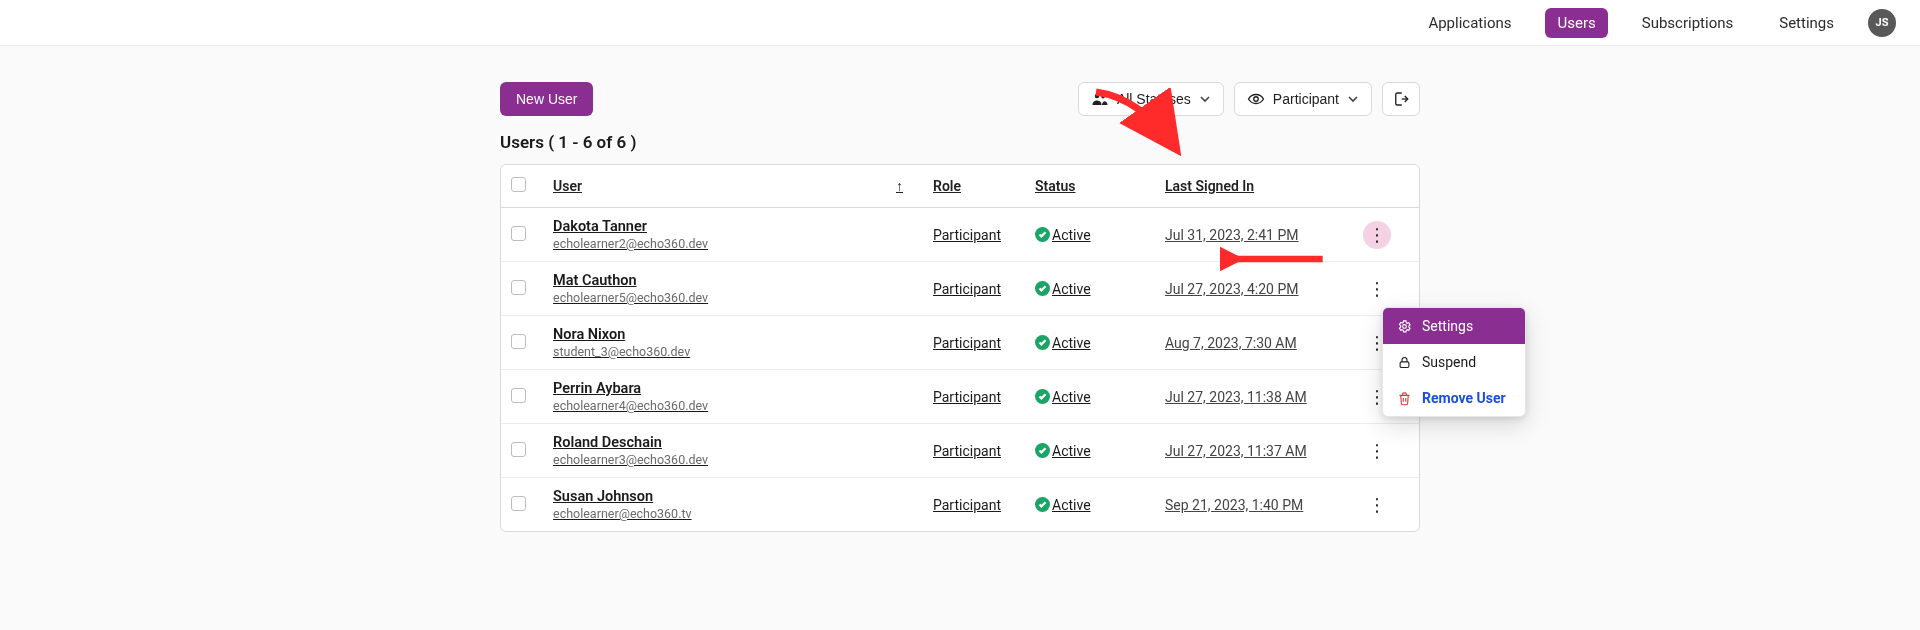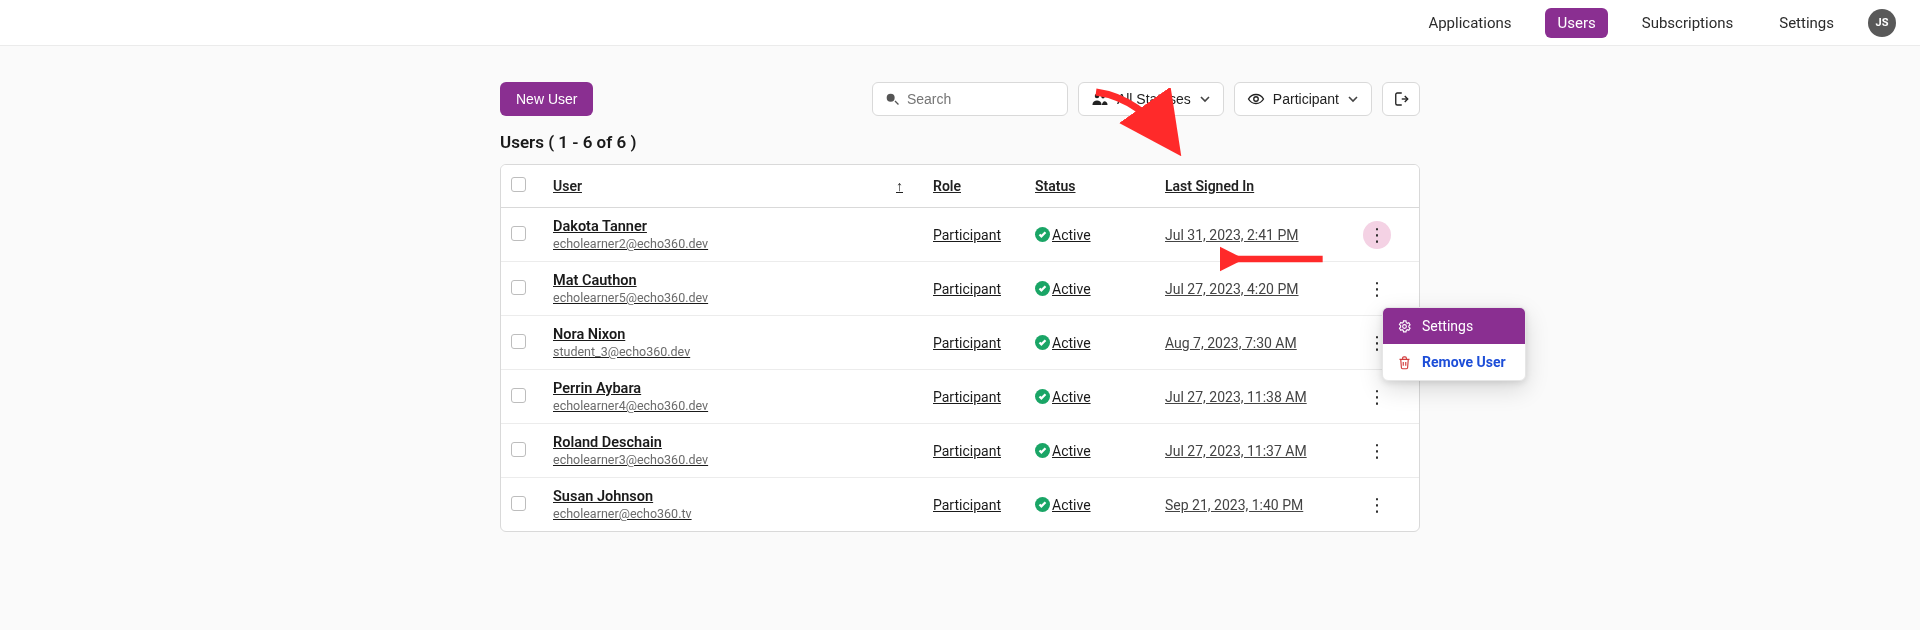--- a/index.html
+++ b/index.html
@@ -99,26 +99,20 @@
         </marker>
       </defs>
     <path d="M6,4 Q50,10 84,58" stroke="#ff2a2a" stroke-width="7" fill="none" marker-end="url(#ah1)"></path>
   </svg>
 
   <div class="container">
 
     <div class="toolbar">
       <button class="btn-primary">New User</button>
       <div class="spacer"></div>
-      <div class="search-wrap">
-        <svg viewBox="0 0 24 24">
-            <path d="M10 4a6 6 0 1 1 0 12 6 6 0 0 1 0-12zm11 17l-5.2-5.2 1.4-1.4L22.4 19.6 21 21z"></path>
-          </svg>
-        <input class="search-input" placeholder="Search" style="">
-      </div>
       <button class="chip-btn">
         <svg class="lead" viewBox="0 0 24 24" fill="#222">
             <circle cx="8" cy="8" r="3"></circle>
             <circle cx="16" cy="9" r="2.3"></circle>
             <path d="M2 19c0-3 3-5 6-5s6 2 6 5v1H2z"></path>
             <path d="M14.5 20c.2-2.4 1.4-4.3 3.3-5 2.2.3 4.2 2 4.2 4.5V20z"></path>
           </svg>
         <span>All Statuses</span>
         <svg class="chev" viewBox="0 0 12 12">
             <path d="M2 4l4 4 4-4" fill="none" stroke-width="1.6"></path>
@@ -313,20 +307,27 @@
     </table>
 
     <div class="menu">
       <div class="menu-item sel">
         <svg viewBox="0 0 24 24" fill="none" stroke="#fff" stroke-width="1.8">
           <circle cx="12" cy="12" r="3"></circle>
           <path d="M19 12a7 7 0 0 0-.1-1l2-1.6-2-3.4-2.4.9a7 7 0 0 0-1.7-1L14.4 3h-4l-.4 2.5a7 7 0 0 0-1.7 1L5.9 5.6l-2 3.4L5.9 10.6A7 7 0 0 0 5.8 12c0 .3 0 .7.1 1l-2 1.6 2 3.4 2.4-.9a7 7 0 0 0 1.7 1l.4 2.5h4l.4-2.5a7 7 0 0 0 1.7-1l2.4.9 2-3.4-2-1.6c.1-.3.1-.7.1-1z"></path>
         </svg>
         <span>Settings</span>
       </div>
+      <div class="menu-item">
+        <svg viewBox="0 0 24 24" fill="none" stroke="#222" stroke-width="1.8">
+            <rect x="5" y="11" width="14" height="9" rx="2"></rect>
+            <path d="M8 11V8a4 4 0 0 1 8 0v3"></path>
+          </svg>
+        <span>Suspend</span>
+      </div>
       <div class="menu-item danger">
         <svg viewBox="0 0 24 24" stroke-width="1.8">
             <path d="M4 7h16"></path>
             <path d="M9 7V5a2 2 0 0 1 2-2h2a2 2 0 0 1 2 2v2"></path>
             <path d="M6 7l1 13a2 2 0 0 0 2 2h6a2 2 0 0 0 2-2l1-13"></path>
             <path d="M10 11v6"></path>
             <path d="M14 11v6"></path>
           </svg>
         <span>Remove User</span>
       </div>

